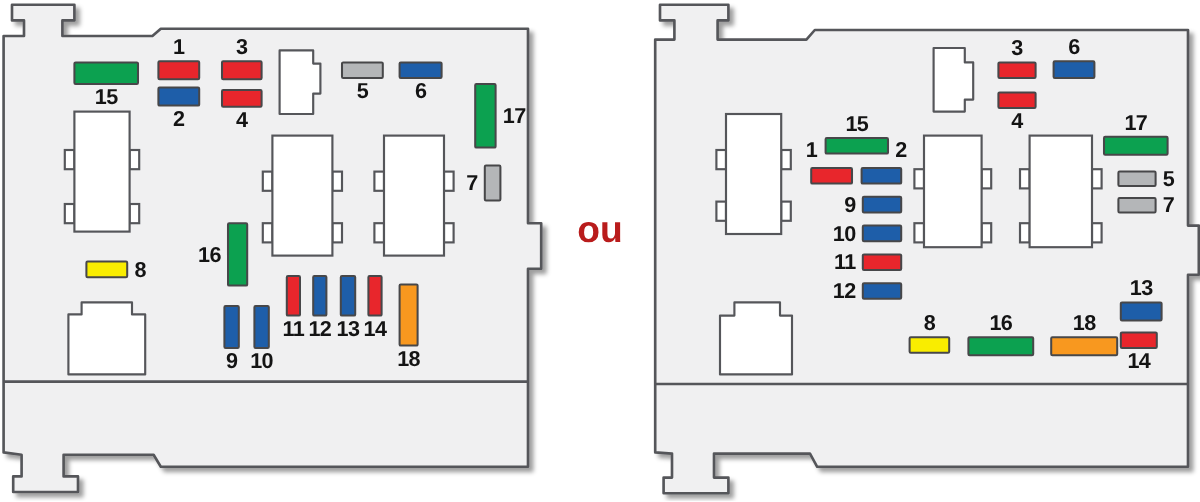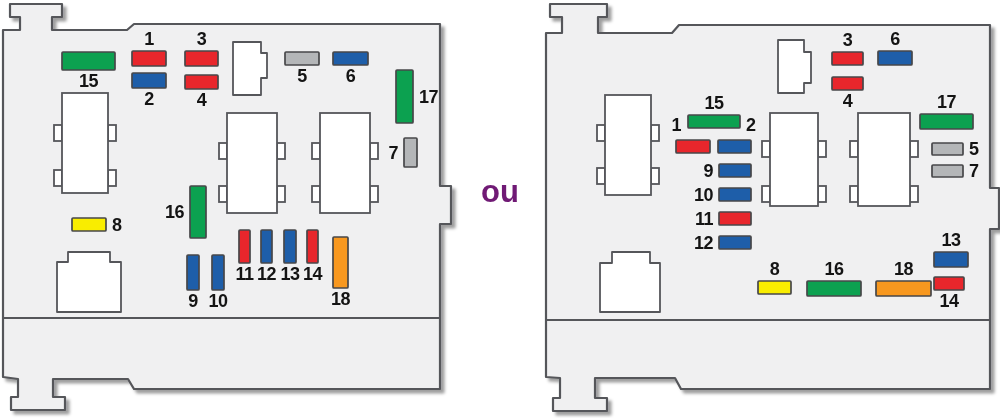--- a/index.html
+++ b/index.html
@@ -29,21 +29,21 @@
   }
   .separator {
     position: absolute;
     left: 462px;
     top: 176px;
     width: 76px;
     text-align: center;
     font-family: "Liberation Sans", "DejaVu Sans", sans-serif;
     font-weight: bold;
     font-size: 31px;
-    color: #701a75;
+    color: #b91c1c;
     line-height: 1;
     user-select: none;
   }
 </style>
 </head>
 <body>
 
 <div class="stage">
   <svg id="diagram" width="1000" height="418" viewBox="0 0 1000 418">
     <defs>

